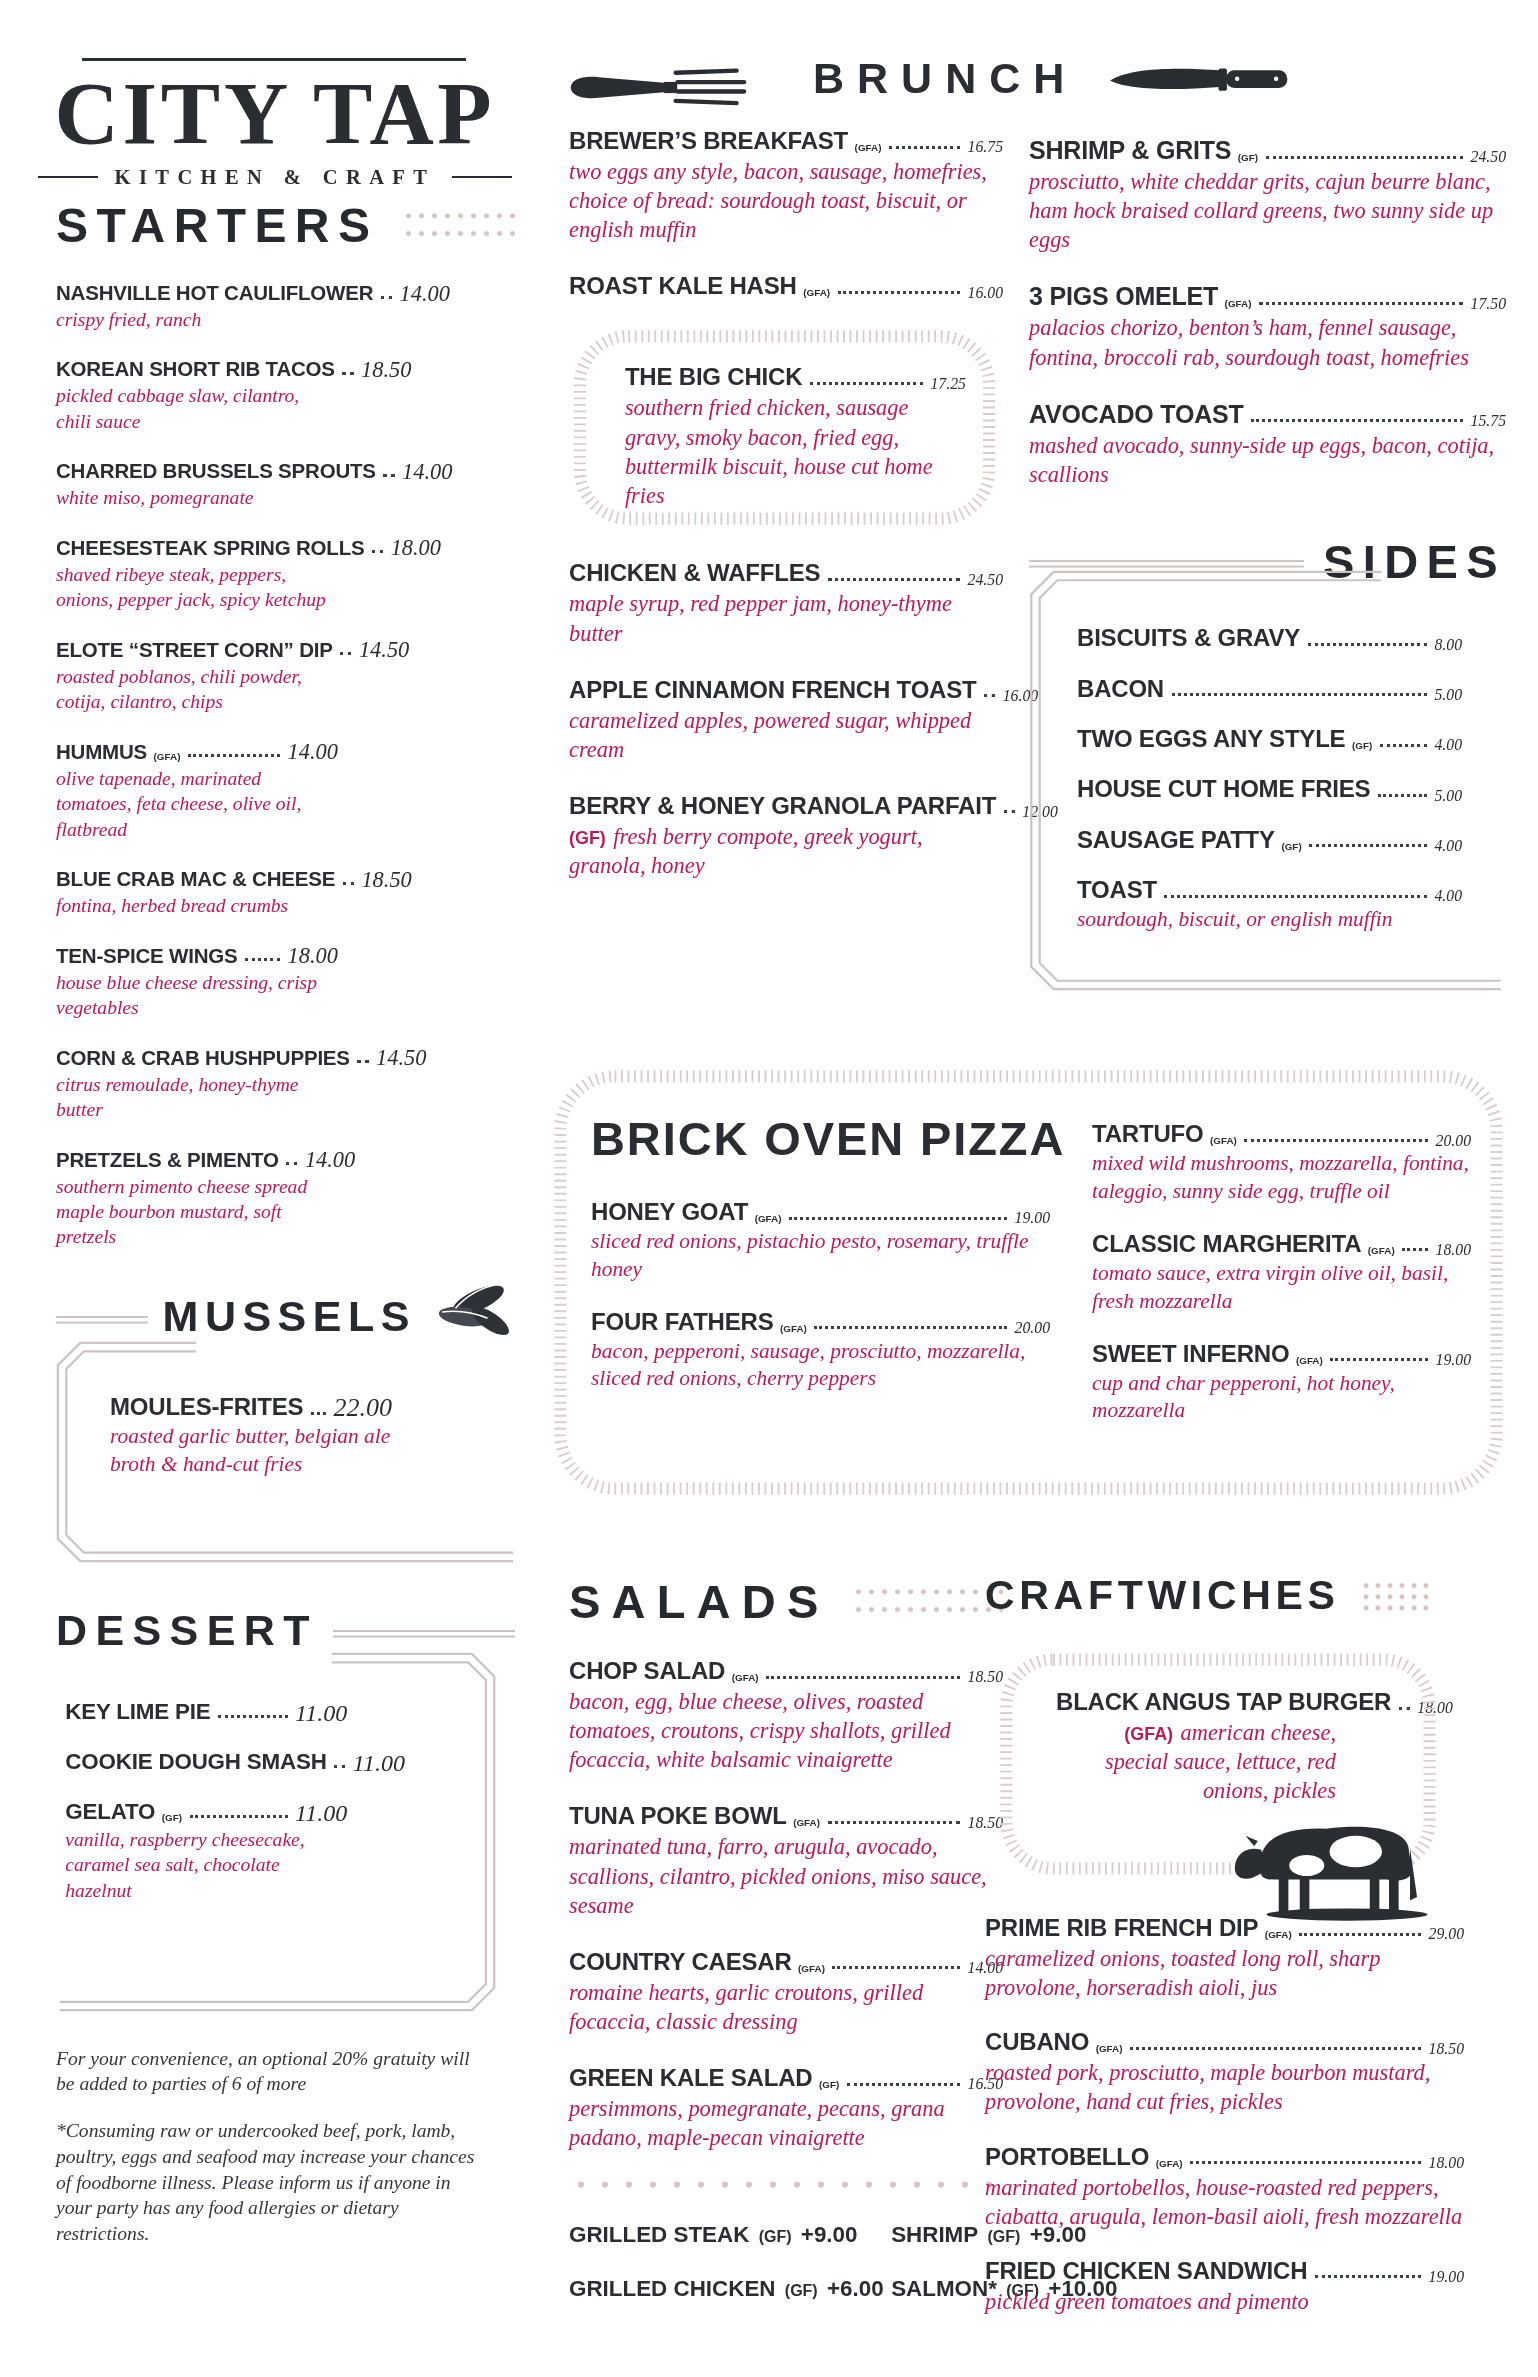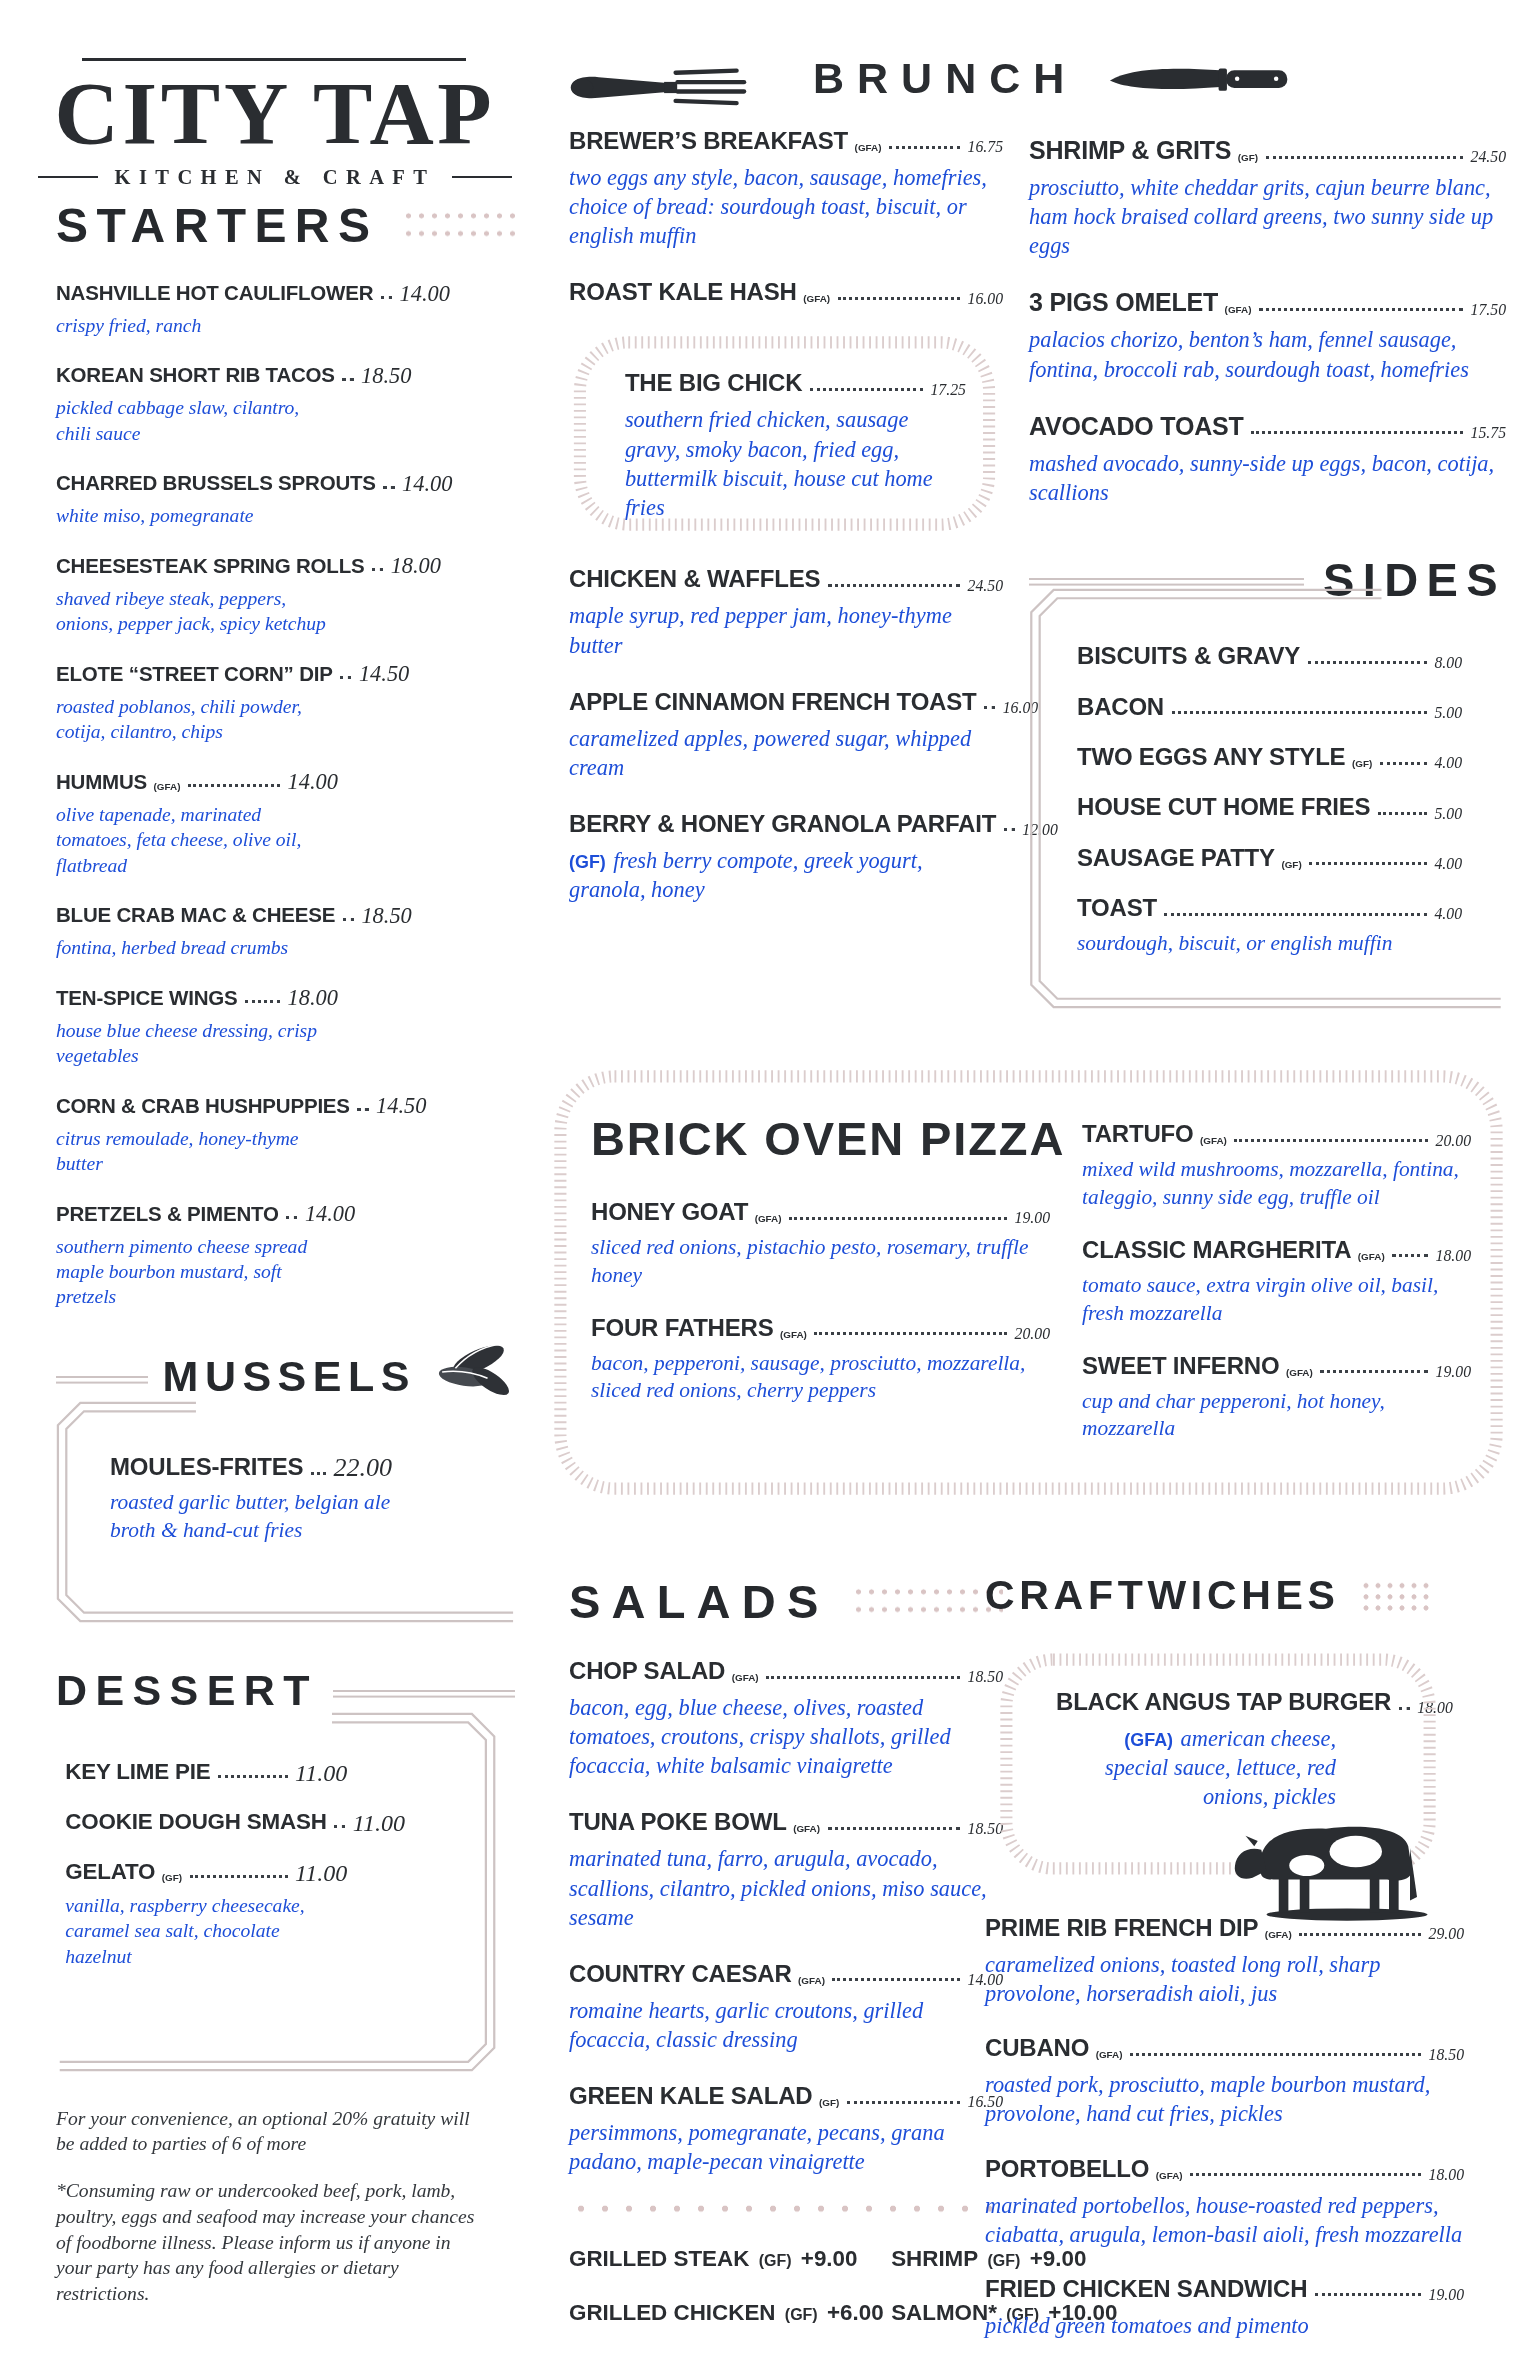--- a/index.html
+++ b/index.html
@@ -14,21 +14,21 @@
   .logo-tag{font-family:"Liberation Serif",serif;font-weight:700;font-size:20.5px;letter-spacing:8.4px;}
   .brunch-title{position:absolute;left:813px;top:54px;font-size:43px;font-weight:700;letter-spacing:13px;}
   .ill{position:absolute;}
   
   .mi{margin-bottom:26px;}
   .mi-line{display:flex;align-items:flex-end;}
   .mi-name{font-weight:700;letter-spacing:-0.2px;white-space:nowrap;}
   .mi-tag{font-weight:700;font-size:0.66em;white-space:nowrap;margin-left:6.5px;margin-bottom:1.9px;}
   .leader{flex:1;min-width:11.2px;border-bottom:3.4px dotted #3b4046;margin:0 7.5px 6.5px 7.5px;}
   .mi-price{font-family:"Liberation Serif",serif;font-style:italic;font-size:1.05em;white-space:nowrap;line-height:1;}
-  .mi-desc{font-family:"Liberation Serif",serif;font-style:italic;color:#1d4ed8;margin-top:8px;}
+  .mi-desc{font-family:"Liberation Serif",serif;font-style:italic;color:#be185d;margin-top:2px;}
   .mi-desc:empty{display:none;}
   .bt{font-family:"Liberation Sans",sans-serif;font-style:normal;font-weight:700;font-size:0.8em;margin-right:7.5px;}
   
   .sec-title{font-weight:700;color:#26292d;}
   .dotgrid{background-image:radial-gradient(circle,#d9c4c4 2.2px,transparent 2.8px);background-size:13px 17.7px;}
   
   .col-left{position:absolute;left:56px;top:198px;width:459px;}
   .col-mid{position:absolute;left:569px;top:127px;width:434px;}
   .col-right{position:absolute;left:1029px;top:136px;width:477px;}
   
@@ -57,21 +57,21 @@
   .sides-header{display:flex;align-items:center;gap:18.6px;margin-top:45px;margin-bottom:-18.6px;}
   .sides-header .hline{flex:1;height:1.9px;background:#cdc3c3;box-shadow:0 5.6px 0 #cdc3c3;}
   .sides-header .sec-title{font-size:47px;letter-spacing:8.4px;}
   .sides-box{position:relative;width:474px;height:421px;padding:54px 41px 0 48px;box-sizing:border-box;}
   .frame-lines{position:absolute;left:0;top:0;pointer-events:none;}
   .sides-box .mi{margin-bottom:22.4px;}
   .sides-box .mi-name{font-size:24px;}
   .sides-box .mi-desc{font-size:21.4px;}
   
   .pizza-box{position:absolute;left:552px;top:1068px;width:953px;height:429px;box-sizing:border-box;
-             padding:43px 34px 0 39px;display:flex;gap:32px;}
+             padding:43px 34px 0 39px;display:flex;gap:42px;}
   .pizza-left{width:459px;}
   .pizza-right{width:392px;padding-top:9.3px;}
   .pizza-title{font-size:47px;font-weight:700;letter-spacing:1.9px;margin-bottom:32px;white-space:nowrap;}
   .pizza-box .mi-name{font-size:24px;}
   .pizza-box .mi-desc{font-size:21.4px;line-height:1.3;}
   .pizza-box .mi{margin-bottom:24px;}
   
   .sec-header{display:flex;align-items:center;gap:15px;}
   .mussels-sec{margin-top:37px;}
   .mussels-sec .sec-header{margin-bottom:-5.6px;position:relative;}

